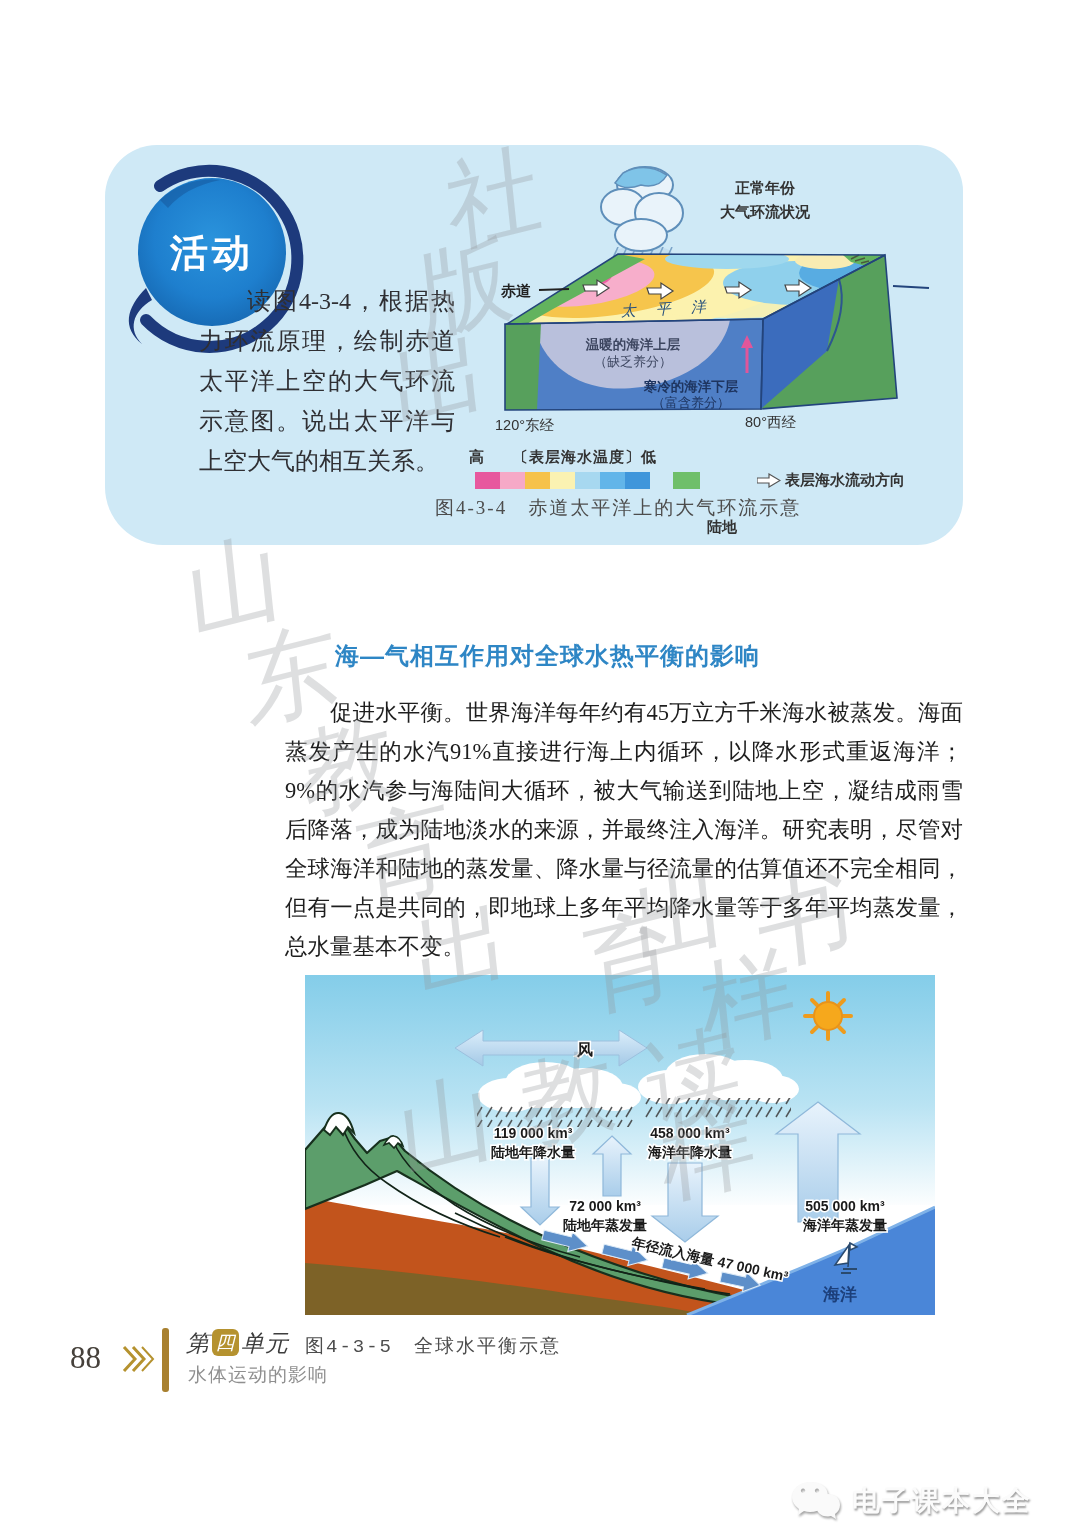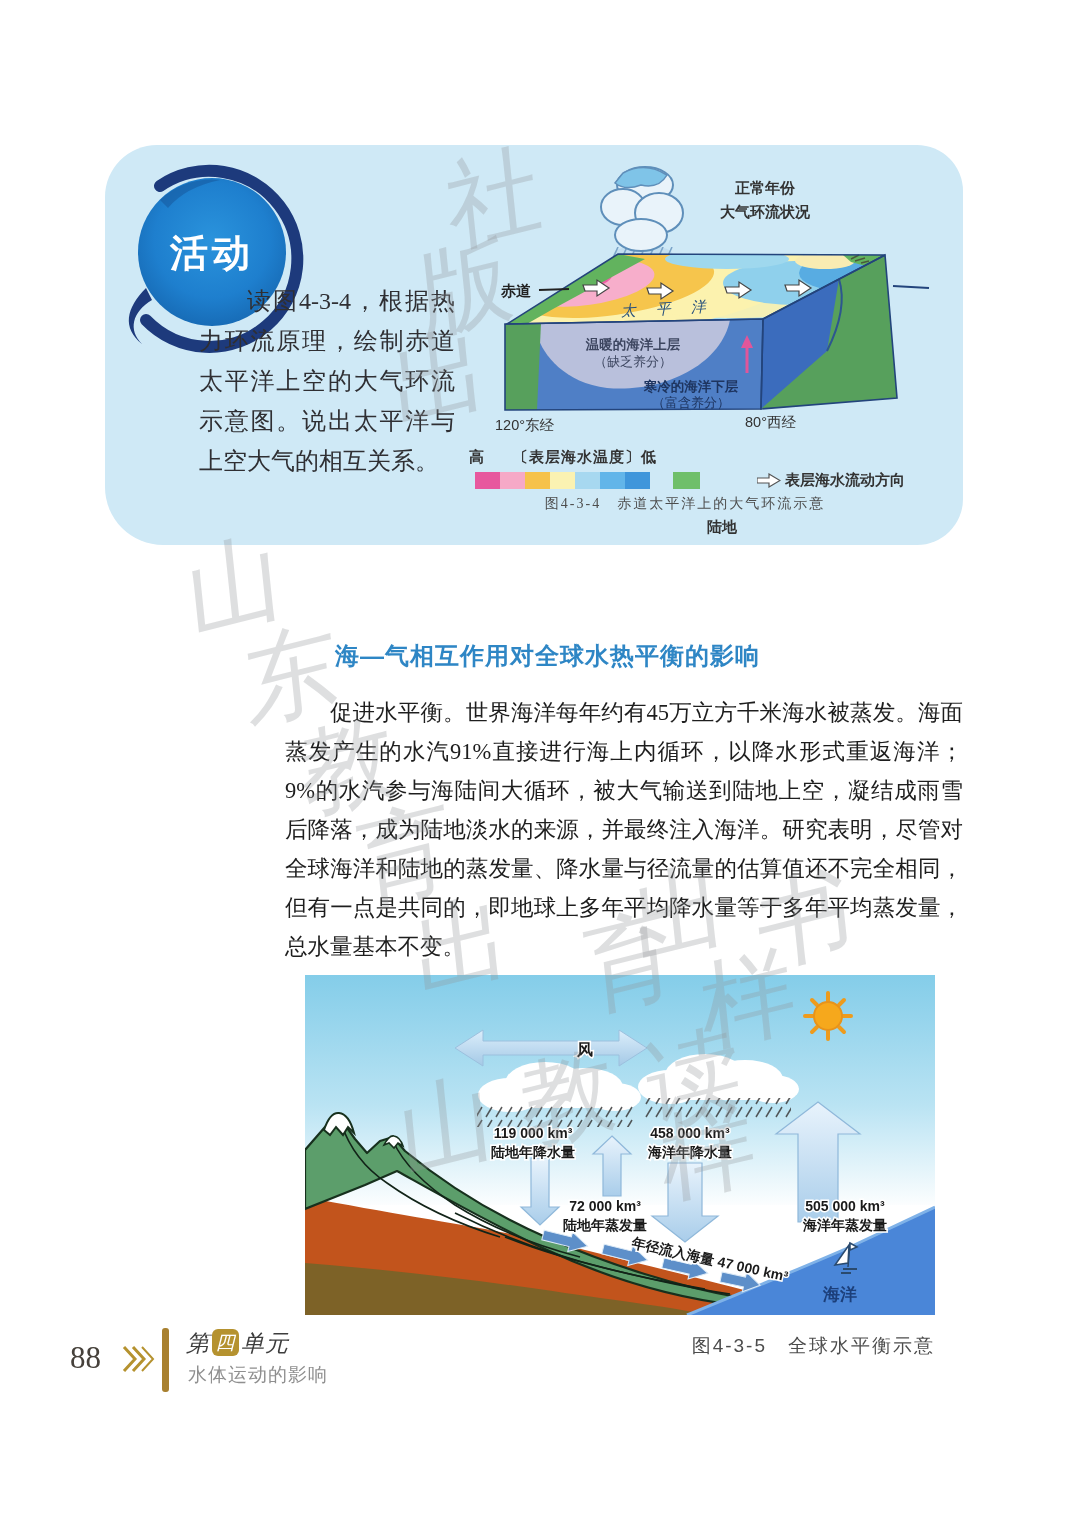--- a/index.html
+++ b/index.html
@@ -26,35 +26,35 @@
   .legend434 .lg-high{position:absolute;left:14px;top:0;}
   .legend434 .lg-scale{position:absolute;left:58px;top:0;letter-spacing:1px;}
   .legend434 .lg-low{position:absolute;left:186px;top:0;}
   .legend434 .lg-bar{position:absolute;left:20px;top:24px;display:flex;}
   .legend434 .lg-cell{width:25px;height:17px;}
   .legend434 .lg-land{position:absolute;left:218px;top:24px;width:27px;height:17px;background:#6fbf6a;}
   .legend434 .lg-landlab{position:absolute;left:252px;top:23px;margin-top:47px;}
   .legend434 .lg-arrow{position:absolute;left:302px;top:25px;}
   .legend434 .lg-flowlab{position:absolute;left:330px;top:23px;font-family:Liberation Mono, monospace;}
 
-  .caption434{position:absolute;left:330px;top:350px;width:500px;text-align:center;
-        font-size:14px;color:#4d4d4d;letter-spacing:2px;
+  .caption434{position:absolute;left:330px;top:350px;width:500px;
+        font-size:19px;color:#4d4d4d;letter-spacing:2px;
         font-family:"Liberation Serif","DejaVu Serif",serif;}
 
   
   .sec-heading{position:absolute;left:335px;top:620px;font-size:24px;font-weight:bold;
         color:#2e86c5;letter-spacing:1px;z-index:2;}
   .sec-paragraph{position:absolute;left:285px;top:670px;width:678px;font-size:22.5px;
         line-height:39px;color:#1e1e1e;text-align:justify;text-indent:2em;z-index:2;
         font-family:"Liberation Serif","DejaVu Serif",serif;}
 
   .fig435-svg{position:absolute;left:305px;top:975px;width:630px;height:340px;z-index:2;}
-  .caption435{position:absolute;left:305px;top:1333px;width:630px;text-align:right;
+  .caption435{position:absolute;left:305px;top:1333px;width:630px;text-align:left;
         font-size:19px;color:#4d4d4d;letter-spacing:2px;z-index:2;
-        font-family:Liberation Sans, sans-serif;}
+        font-family:Liberation Mono, monospace;}
 
   
   .footer{position:absolute;left:0;top:1326px;width:1080px;height:80px;z-index:2;padding-left:12px;}
   .page-num{position:absolute;left:70px;top:14px;font-size:31px;color:#46413b;
         font-family:"Liberation Serif","DejaVu Serif",serif;}
   .chevrons{position:absolute;left:122px;top:18px;}
   .gold-bar{position:absolute;left:162px;top:2px;width:7px;height:64px;background:#a8802f;border-radius:3px;}
   .unit-line{position:absolute;left:186px;top:2px;font-size:23px;color:#3d3d3d;letter-spacing:1px;font-style:italic;}
   .unit-line .unit-num{display:inline-block;width:27px;height:27px;background:#b5922f;color:#fff;
         font-size:19px;line-height:27px;text-align:center;border-radius:6px;vertical-align:2px;margin:0 2px;}
@@ -333,20 +333,29 @@
       <polyline points="11,3 22,15 11,27" fill="none" stroke="#b5922f" stroke-width="3"></polyline>
       <polyline points="20,3 31,15 20,27" fill="none" stroke="#b5922f" stroke-width="2"></polyline>
     </svg>
     <div class="gold-bar"></div>
     <div class="unit-line">
       <span>第</span><span class="unit-num">四</span><span>单元</span>
     </div>
     <div class="unit-sub">水体运动的影响</div>
   </div>
 
+  <div class="brand">
+    <svg width="52" height="42" viewBox="0 0 52 42" fill="#fafafa">
+      <path d="M20,2 C9,2 2,9 2,17 c0,5 3,9 7,12 l-1,6 6,-4 c2,0.5 4,1 6,1 c11,0 18,-7 18,-16 S31,2 20,2 Z
+               M13,13 a2.2,2.2 0 1 1 0.1,0 Z M27,13 a2.2,2.2 0 1 1 0.1,0 Z"></path>
+      <path d="M38,14 c8,0 12,5 12,11 c0,4 -2,7 -5,9 l1,5 -5,-3 c-1,0.3 -2,0.5 -3,0.5 c-8,0 -12,-5 -12,-11 S30,14 38,14 Z
+               M33,23 a1.8,1.8 0 1 1 0.1,0 Z M43,23 a1.8,1.8 0 1 1 0.1,0 Z"></path>
+    </svg>
+    <span class="brand-text">电子课本大全</span>
+  </div>
 
   <div class="wm-layer" id="wm-layer">
       <span class="wm-ch" style="left: 446px; top: 150px;">社</span>
       <span class="wm-ch" style="left: 418px; top: 240px;">版</span>
       <span class="wm-ch" style="left: 392px; top: 330px;">出</span>
       <span class="wm-ch" style="left: 186px; top: 538px;">山</span>
       <span class="wm-ch" style="left: 243px; top: 628px;">东</span>
       <span class="wm-ch" style="left: 300px; top: 718px;">教</span>
       <span class="wm-ch" style="left: 357px; top: 808px;">育</span>
       <span class="wm-ch" style="left: 414px; top: 898px;">出</span>

